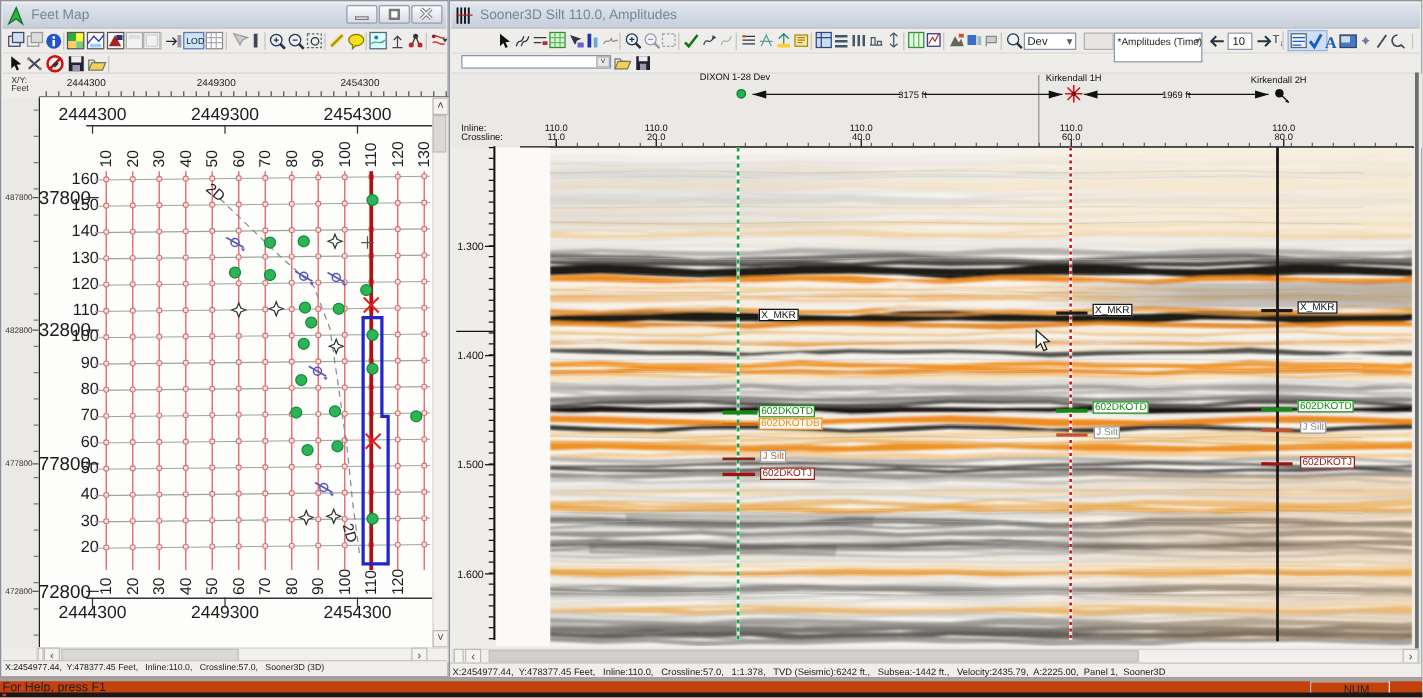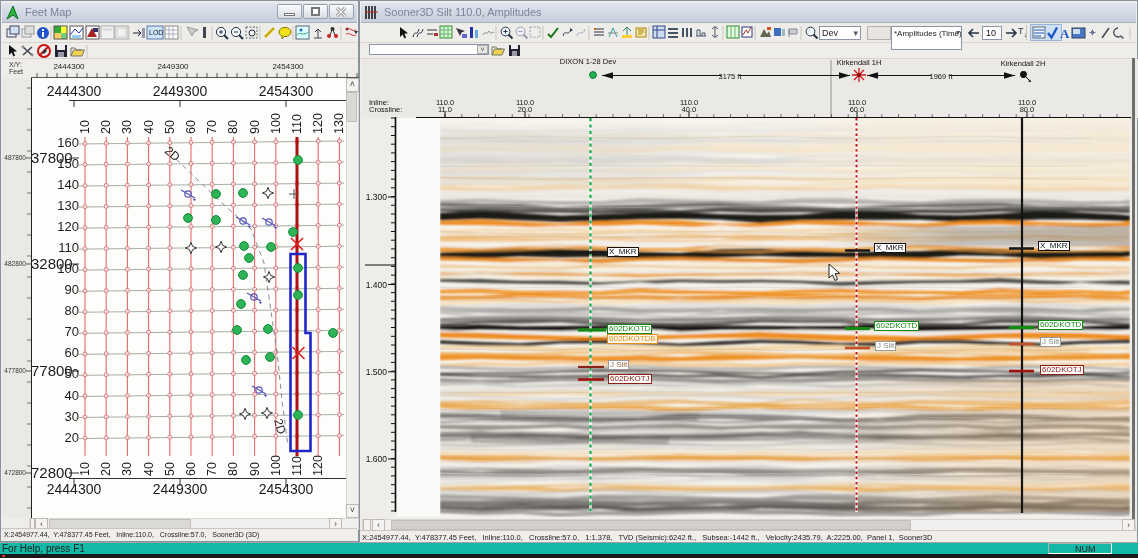--- a/index.html
+++ b/index.html
@@ -1115,17 +1115,17 @@
     <path d="M1,1 L1,15 L4.5,11.8 L7,17.5 L9.5,16.3 L7,10.8 L11.5,10.3 Z" fill="#fff" stroke="#222"></path>
   </svg>
 <div style="position:absolute;left:1132px;top:58px;width:3px;height:473px;background:#6e6e6c"></div>
 <div style="position:absolute;left:346px;top:92px;width:11px;height:30px;background:#dbd9d5;border:1px solid #c2bfba"></div>
 <div class="sb" style="left:362px;top:519px;width:774px;height:12px"></div>
 <div class="sbtn" style="left:363px;top:519px;width:8px;height:12px"></div>
 <div class="sbtn" style="left:372px;top:519px;width:13px;height:12px">‹</div>
 <div style="position:absolute;left:391px;top:520px;width:520px;height:10px;background:#d2d0cc;border:1px solid #c2bfba"></div>
 <div class="sbtn" style="left:1122px;top:519px;width:13px;height:12px">›</div>
 <div style="position:absolute;left:360px;top:530px;width:777px;height:12px;background:#f0eeeb;border-top:1px solid #c9c6c1;font-size:7.5px;color:#222;white-space:nowrap;overflow:hidden;padding-top:2px">&nbsp;X:2454977.44,&nbsp; Y:478377.45 Feet,&nbsp;&nbsp; Inline:110.0,&nbsp;&nbsp; Crossline:57.0,&nbsp;&nbsp; 1:1.378,&nbsp;&nbsp; TVD (Seismic):6242 ft.,&nbsp;&nbsp; Subsea:-1442 ft.,&nbsp;&nbsp; Velocity:2435.79,&nbsp; A:2225.00,&nbsp; Panel 1,&nbsp; Sooner3D</div>
-<div style="position:absolute;left:0;top:542px;width:1138px;height:16px;background:#14b8a6;border-top:1px solid #a3a3a3;font-size:10px;color:#222">
+<div style="position:absolute;left:0;top:542px;width:1138px;height:16px;background:#c2410c;border-top:3px solid #a3a3a3;font-size:10px;color:#222">
 <span style="position:absolute;left:2px;top:0">For Help, press F1</span>
 <span style="position:absolute;left:1048px;top:0;width:64px;height:11px;border:1px solid;border-color:#b5b2ad #fff #fff #b5b2ad;font-size:9px;padding-left:26px">NUM</span>
 </div>
 <div style="position:absolute;left:0;top:554px;width:1138px;height:4px;background:#191919"></div>
 <div style="position:absolute;left:2px;top:555px;width:3px;height:2px;background:#c33"></div>
 </body></html>

